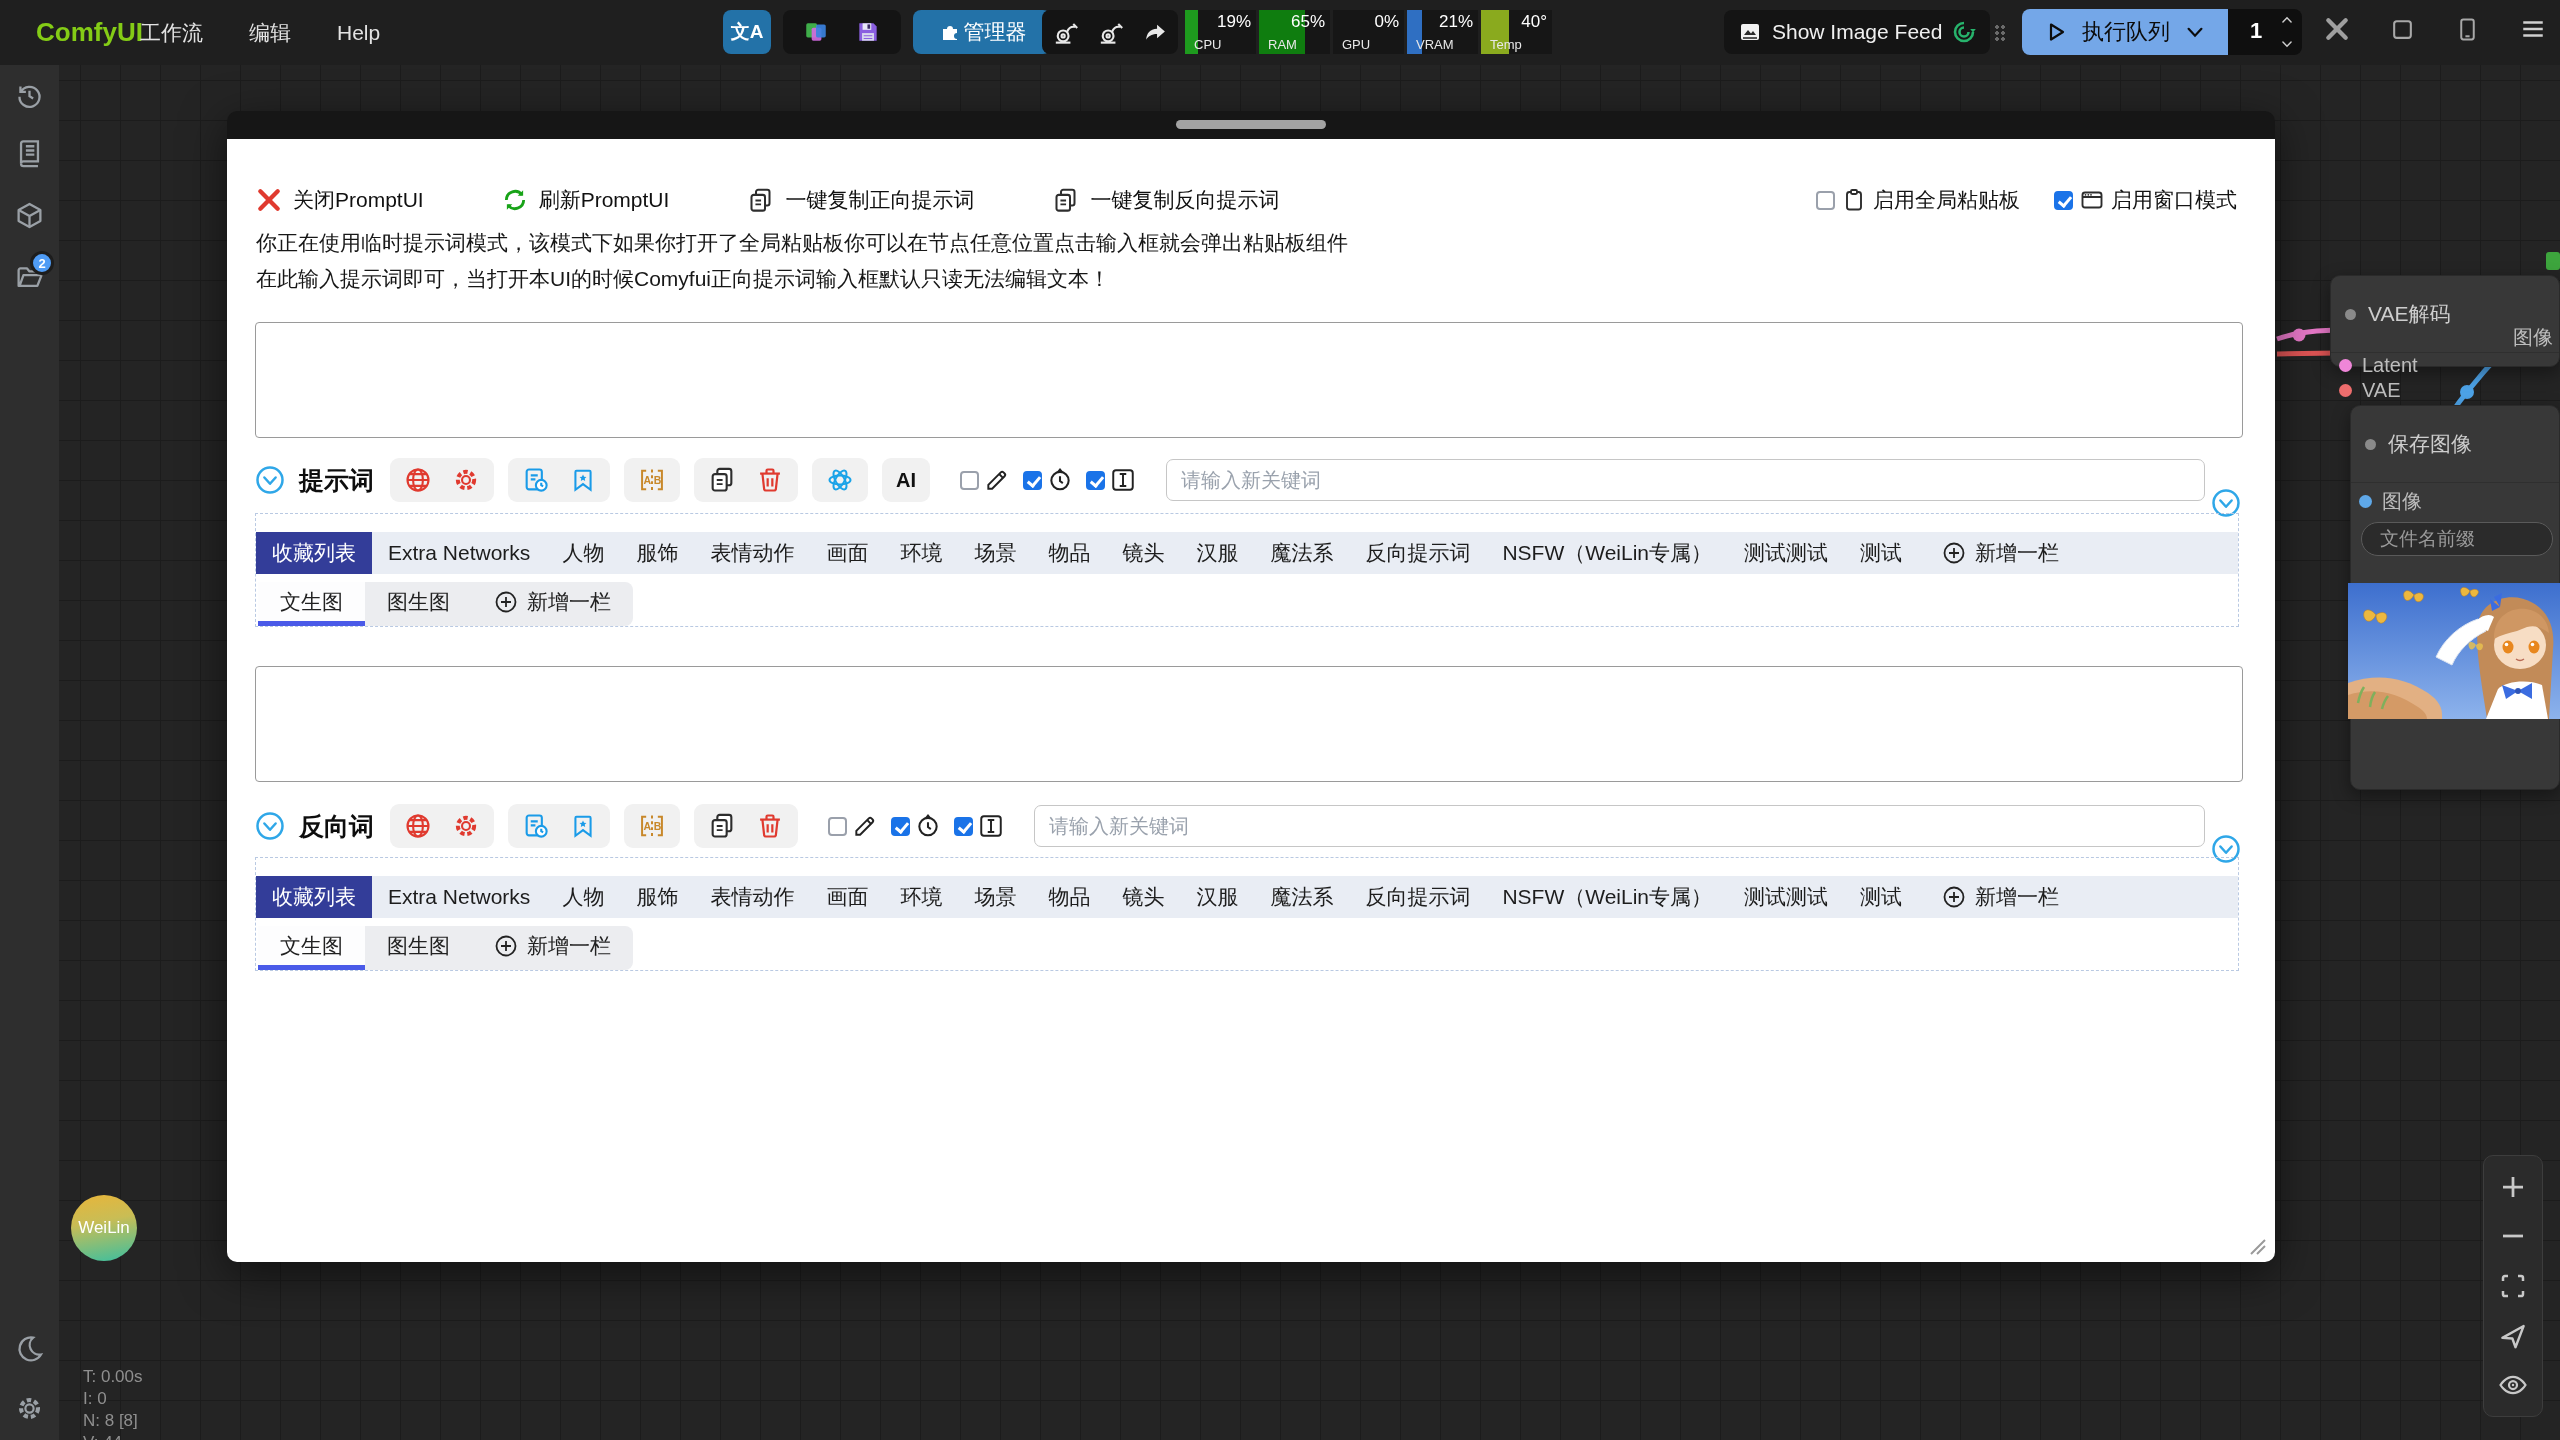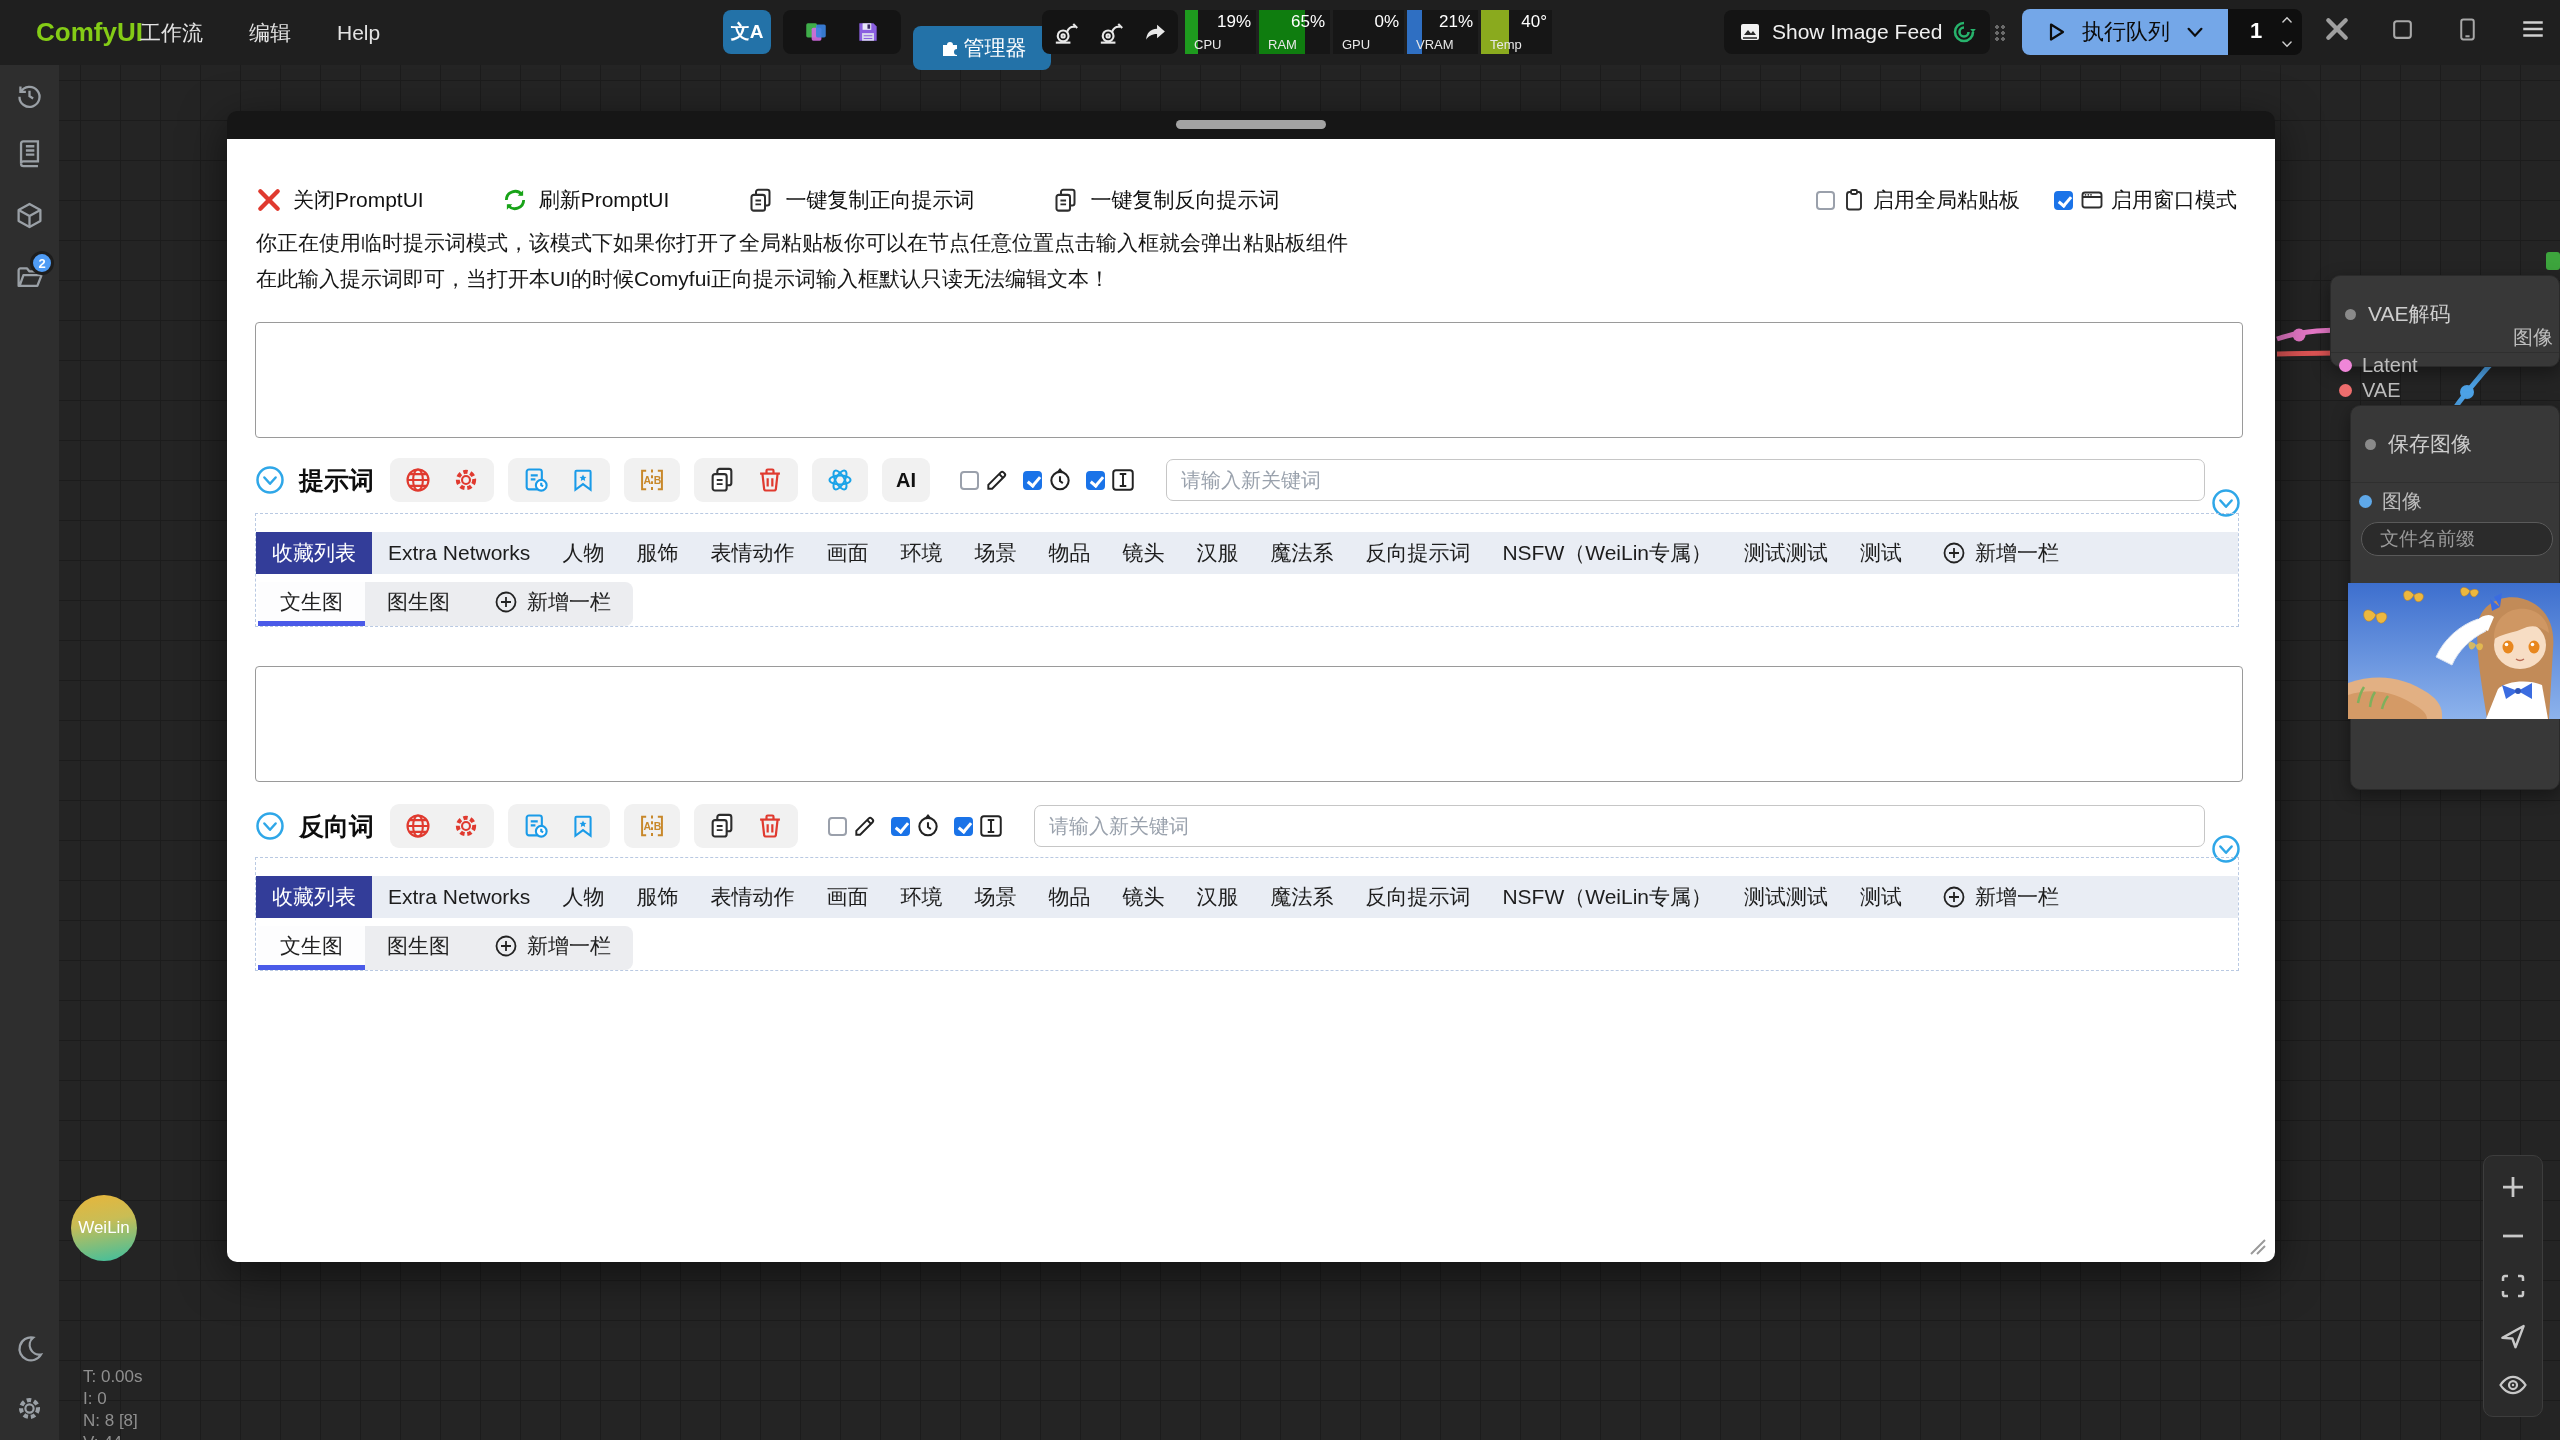--- a/index.html
+++ b/index.html
@@ -17,21 +17,21 @@
   
   .topbar { position:absolute; left:0; top:0; width:2560px; height:65px; background:#1f1f1f; z-index:20; }
   .logo { position:absolute; left:36px; top:0; height:65px; display:flex; align-items:center; font-size:26px; font-weight:bold; color:#84cc16; }
   .menus { position:absolute; left:140px; top:0; height:65px; display:flex; align-items:center; gap:46px; font-size:21px; color:#e3e3e3; }
   .menus .menu { cursor:default; }
   .tbtn { position:absolute; top:10px; height:44px; border-radius:8px; display:flex; align-items:center; justify-content:center; }
   .blue { background:#2372a8; color:#fff; }
   .chip { position:absolute; top:10px; height:44px; border-radius:8px; background:#141414; display:flex; align-items:center; }
   .btn-translate { left:723px; width:48px; font-size:19px; font-weight:bold; }
   .chip-tools { left:783px; width:118px; justify-content:center; gap:26px; }
-  .btn-manager { left:913px; width:138px; gap:2px; font-size:21px;margin-top:16px; }
+  .btn-manager { left:913px; width:138px; gap:2px; font-size:21px; }
   .chip-clean { left:1042px; width:136px; justify-content:center; gap:18px; color:#e8e8e8; }
   .meters { position:absolute; left:1185px; top:10px; height:44px; display:flex; gap:3px; }
   .meter { position:relative; width:71px; height:44px; background:#161616; overflow:hidden; }
   .meter .fill { position:absolute; left:0; top:0; bottom:0; }
   .meter .mval { position:absolute; right:5px; top:2px; font-size:17px; color:#fff; }
   .meter .mname { position:absolute; left:9px; bottom:2px; font-size:13px; color:#e8e8e8; }
   .chip-feed { left:1724px; padding:0 14px; gap:10px; font-size:21px; color:#f0f0f0; }
   .dragdots { position:absolute; left:1994px; top:24px; width:12px; height:18px;
     background-image:radial-gradient(#6a6a6a 1.8px,transparent 2px); background-size:6px 6px; }
   .runwrap { position:absolute; left:2022px; top:9px; height:46px; display:flex; z-index:2; }

